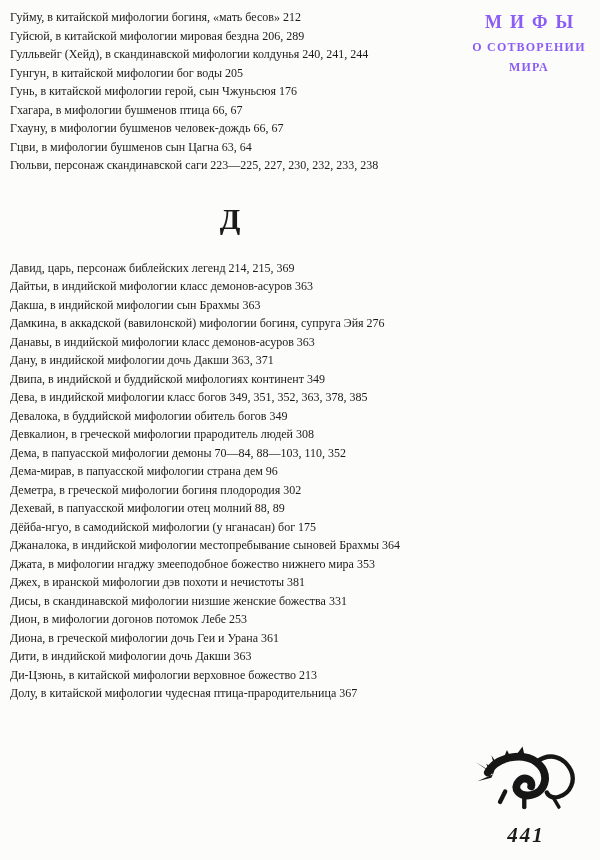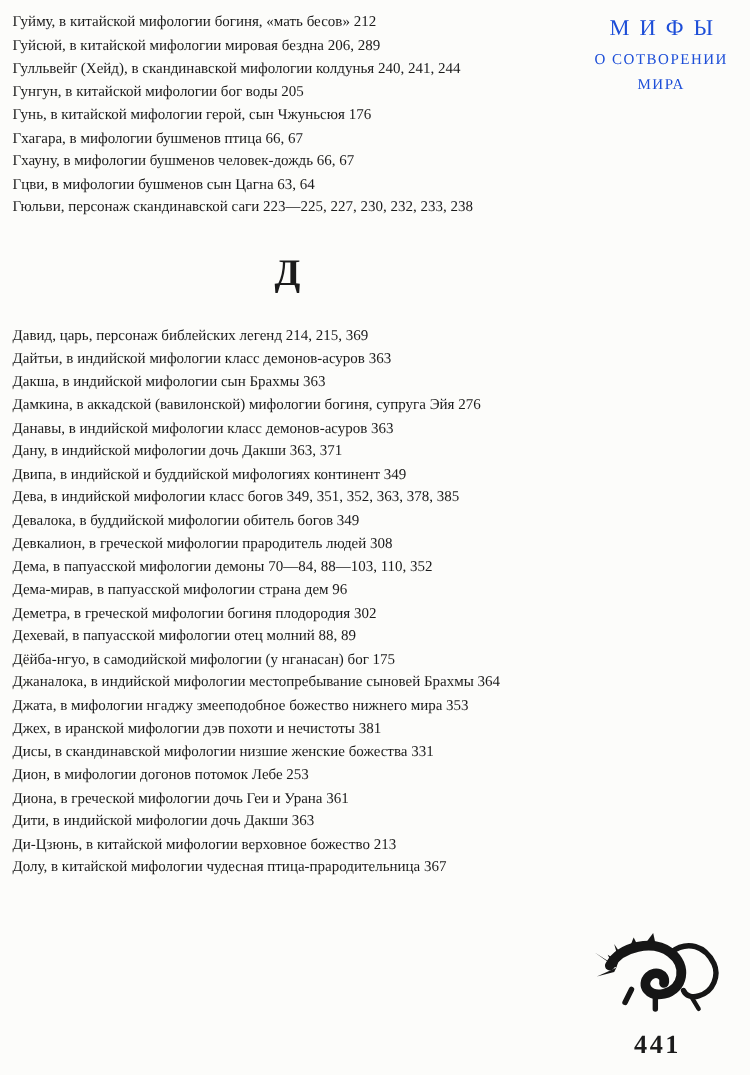--- a/index.html
+++ b/index.html
@@ -30,22 +30,22 @@
     text-align:center;
     letter-spacing:2px;
     margin:26px 0 22px 0;
     line-height:36px;
   }
   .book-title {
     position:absolute;
     top:12px; right:8px;
     width:126px;
     text-align:center;
-    font-weight:normal;
-    color:#1d4ed8;
+    font-weight:bold;
+    color:#8b5cf6;
   }
   .title-main {
     font-size:18px;
     letter-spacing:8px;
     padding-left:8px; 
     margin-bottom:7px;
   }
   .title-sub {
     font-size:12px;
     letter-spacing:1.2px;
@@ -55,20 +55,21 @@
     position:absolute;
     right:16px; bottom:12px;
     width:116px;
     text-align:center;
   }
   .page-number {
     font-size:21px;
     font-weight:bold;
     letter-spacing:2px;
     margin-top:2px;
+    font-style:italic;
   }
   .dragon-wrap { line-height:0; }
 </style>
 </head>
 <body>
 
 <div class="page">
 
   <div class="book-title">
     <div class="title-main">МИФЫ</div>

